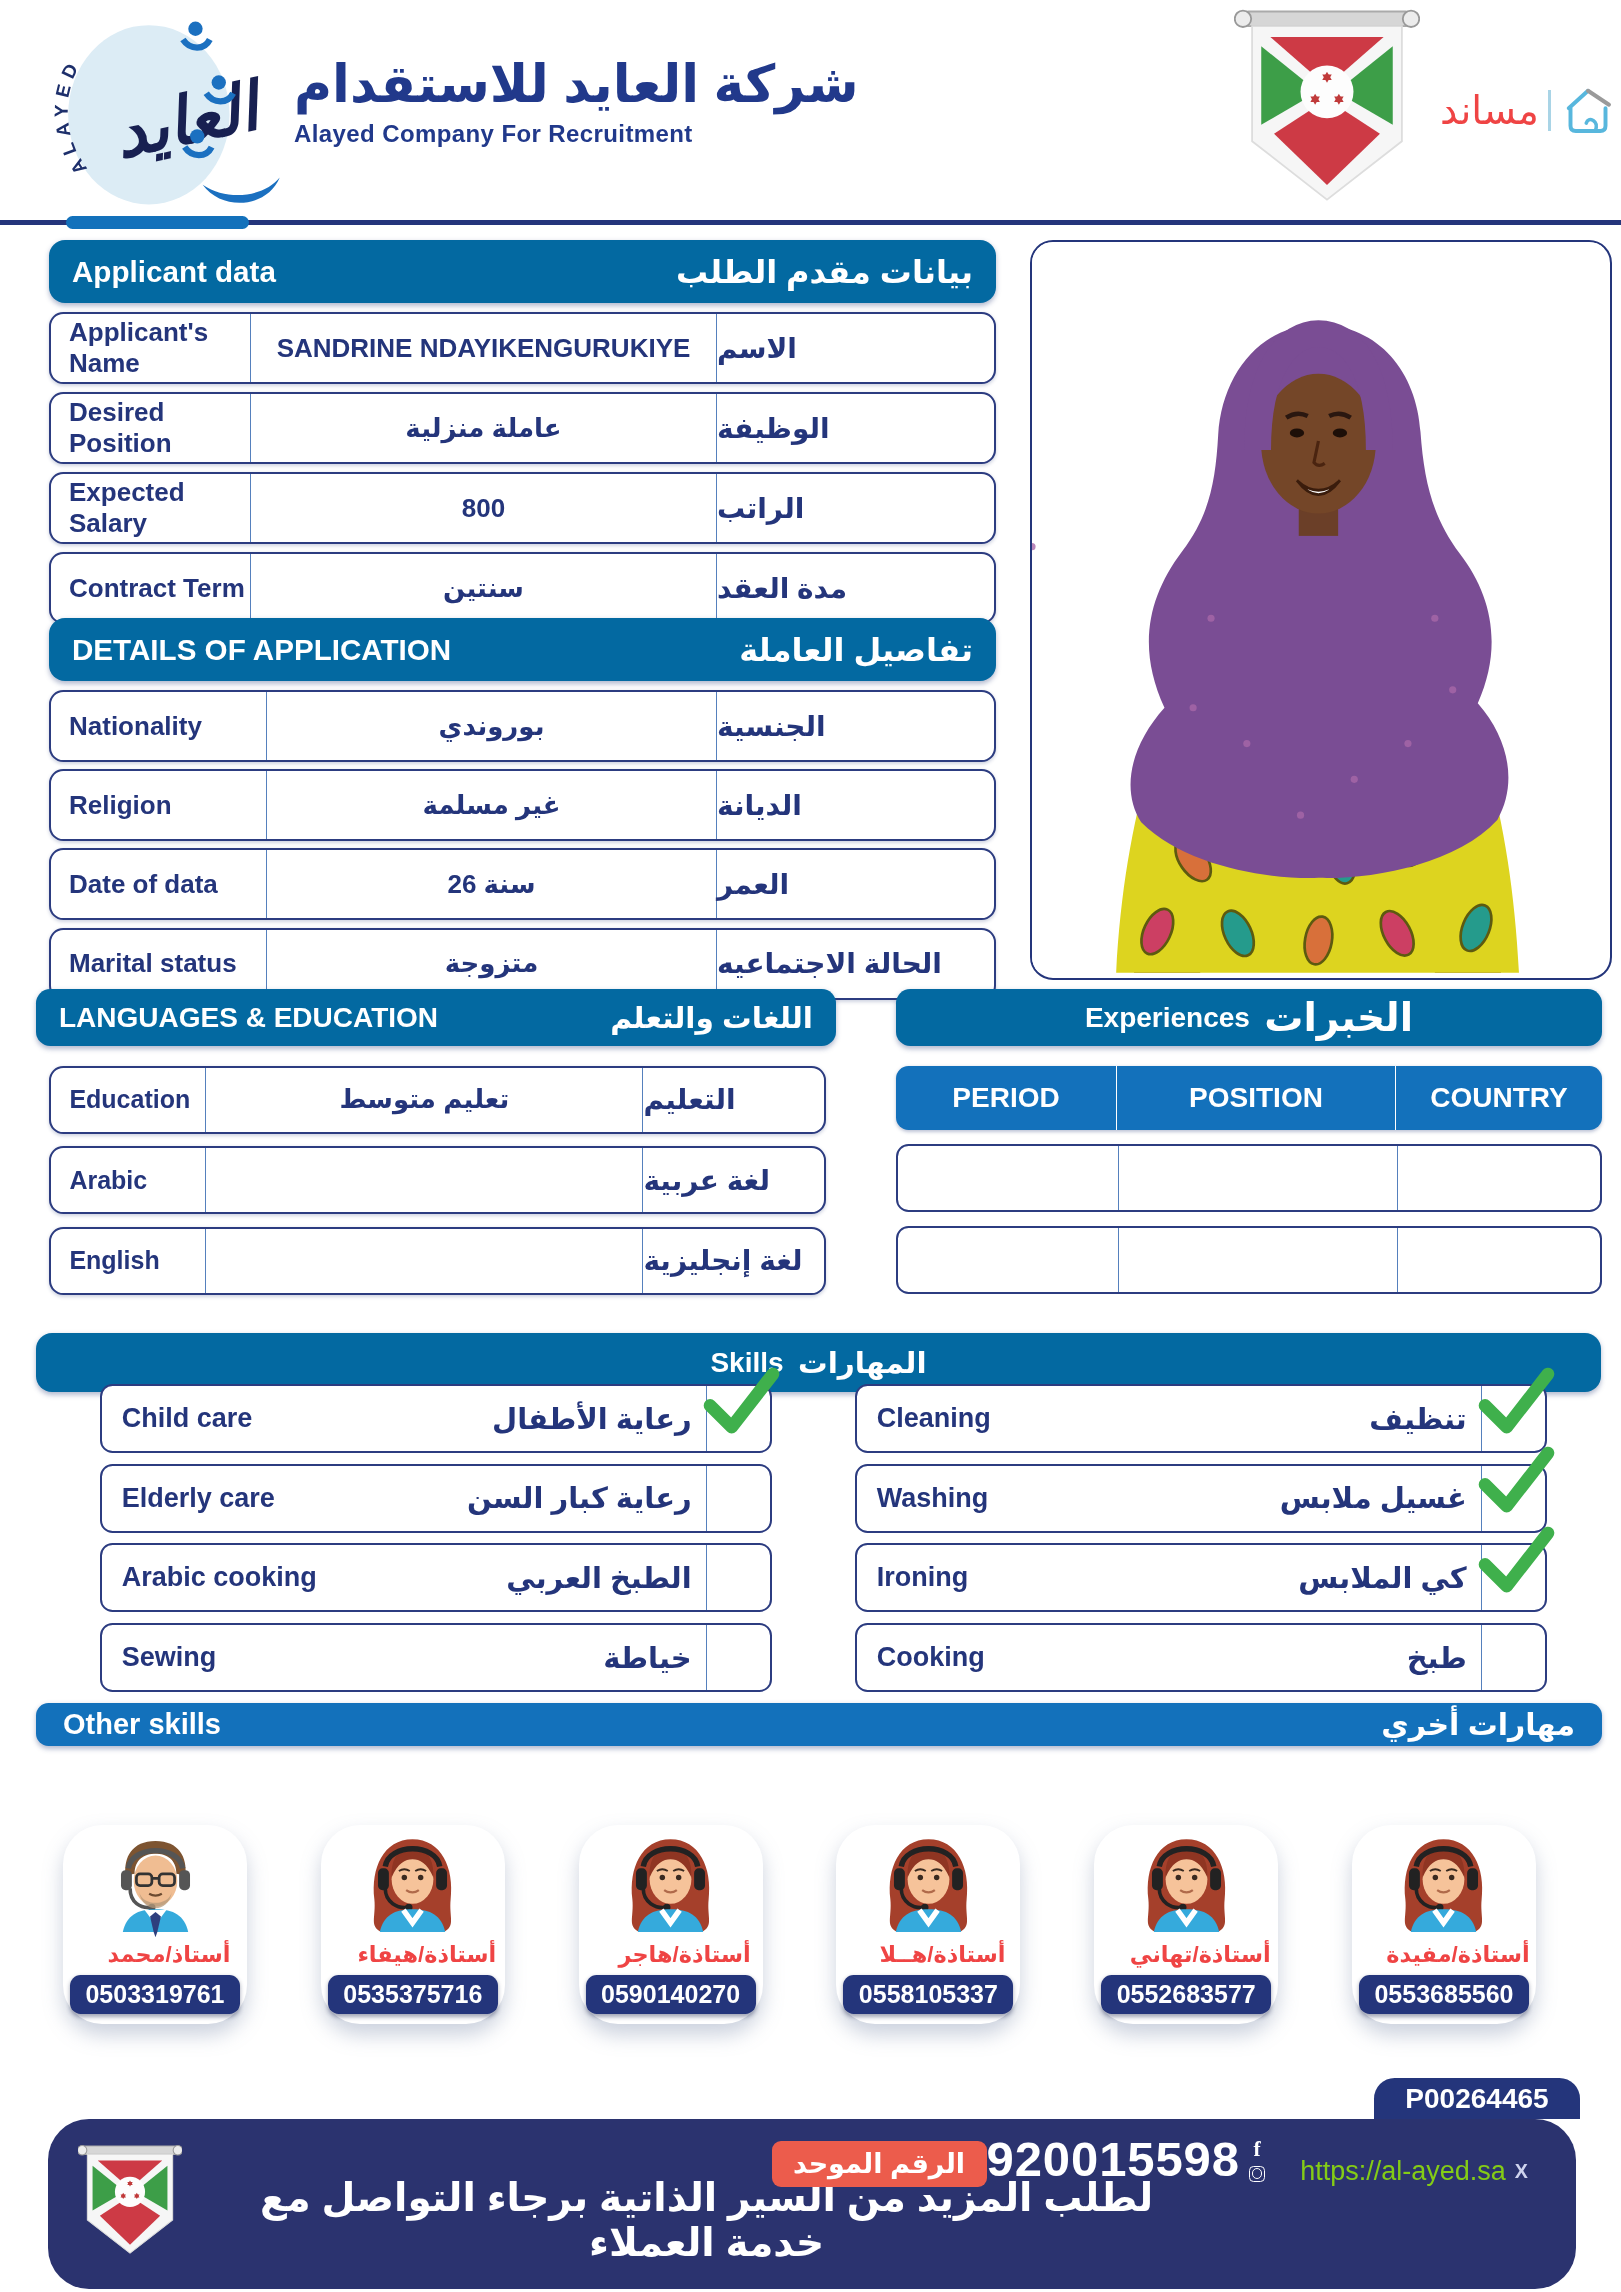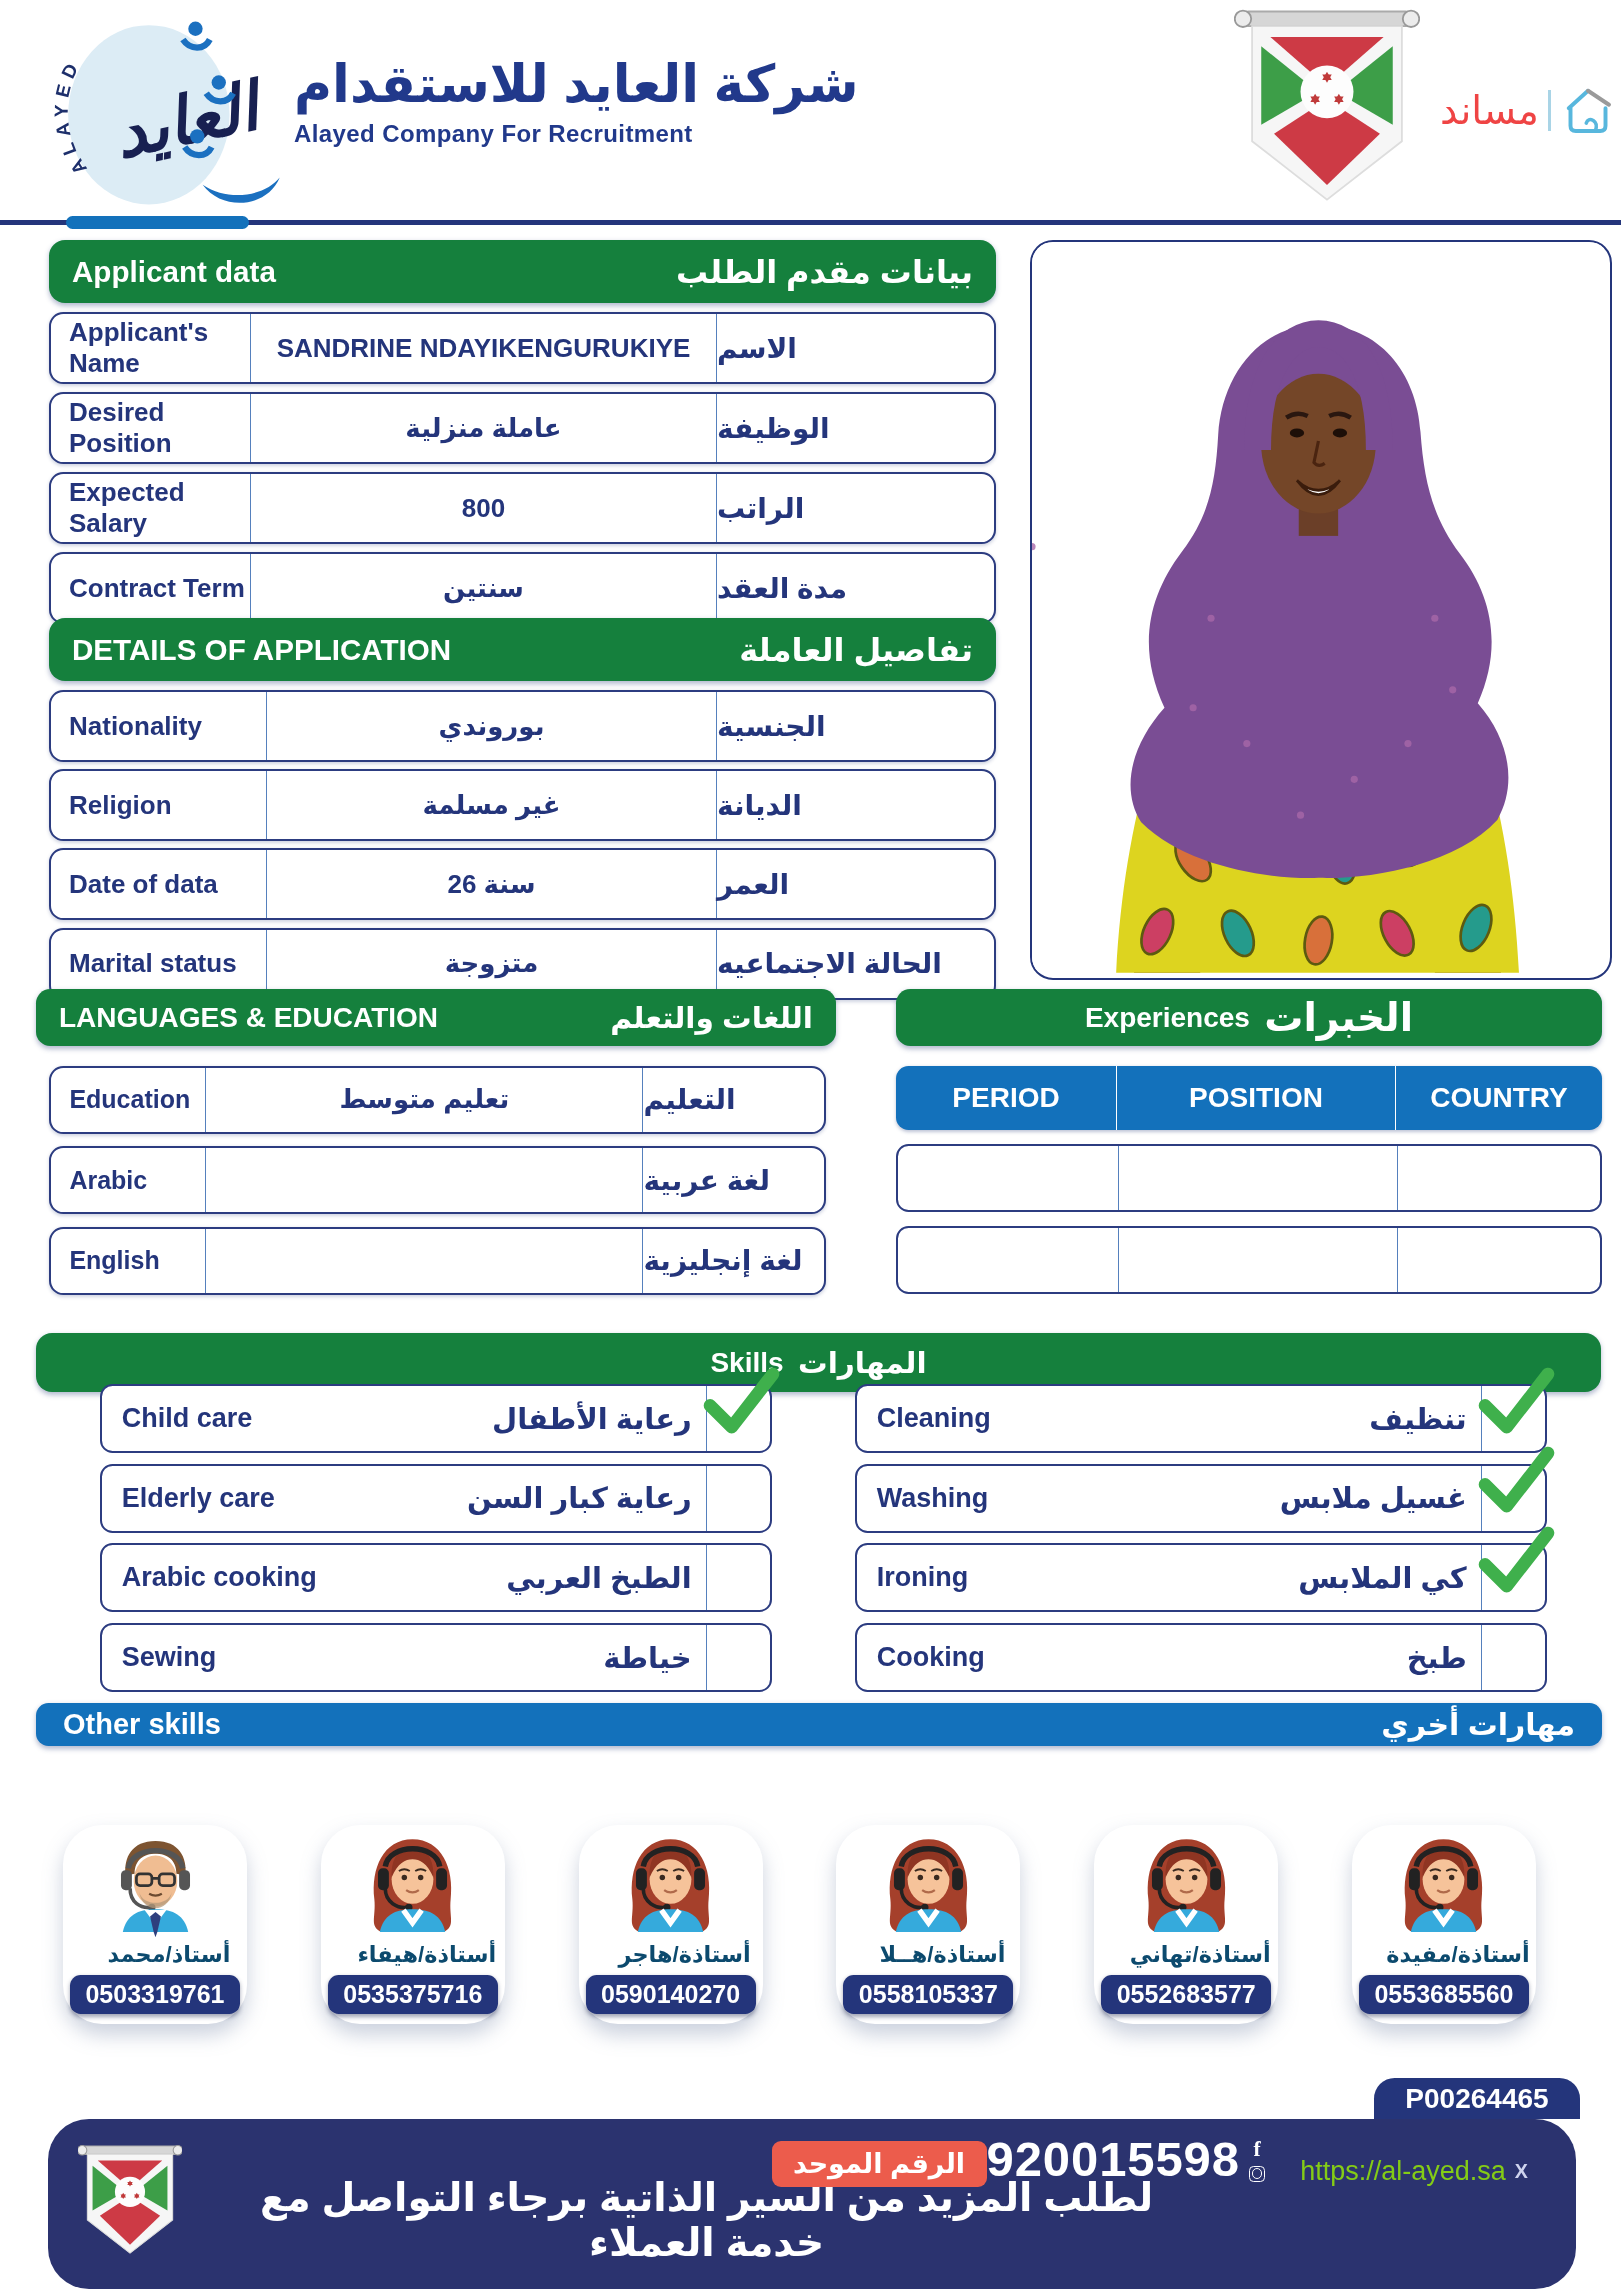--- a/index.html
+++ b/index.html
@@ -12,21 +12,21 @@
   .company-ar{font-size:52px;font-weight:700;color:#21398b;direction:rtl;line-height:1.1;}
   .company-en{font-size:24px;font-weight:600;color:#21398b;margin-top:7.2px;letter-spacing:0.4px;}
   .musaned{position:absolute;left:1440px;top:82px;display:flex;align-items:center;gap:9px;}
   .musaned .mtxt{font-size:39px;color:#ef4444;font-weight:500;}
   .musaned .mdiv{width:2.7px;height:41px;background:#a9d4e6;}
 
   .rule{position:absolute;left:0;top:220px;width:1621px;height:4.5px;background:#24357b;}
   .rule-pill{position:absolute;left:66px;top:216px;width:183px;height:12.5px;border-radius:7.2px;background:#1371bb;}
 
   
-  .secbar{display:flex;align-items:center;justify-content:space-between;background:#15803d;color:#fff;
+  .secbar{display:flex;align-items:center;justify-content:space-between;background:#0369a1;color:#fff;
           border-radius:16px;padding:0 23px;box-shadow:0 2.7px 5.4px rgba(40,60,120,.35);}
   .secbar .en{font-size:29.6px;font-weight:700;}
   .secbar .ar{font-size:32px;font-weight:700;direction:rtl;}
   .secbar.center{justify-content:center;gap:14.3px;}
 
   
   .drow{display:grid;align-items:center;background:#fff;border:2.2px solid #2c3c80;border-radius:14.3px;
         box-shadow:0 1.8px 3.6px rgba(40,60,120,.22);color:#24357b;}
   .app-rows .drow{grid-template-columns:199px 466px 1fr;height:68px;margin-bottom:8px;}
   .det-rows .drow{grid-template-columns:215px 450px 1fr;height:68px;margin-bottom:7.2px;}
@@ -63,21 +63,21 @@
   .otherbar{display:flex;align-items:center;justify-content:space-between;background:#1371bb;color:#fff;
             border-radius:12.5px;padding:0 27px;box-shadow:0 2.7px 5.4px rgba(40,60,120,.35);}
   .otherbar .en{font-size:29px;font-weight:700;}
   .otherbar .ar{font-size:30px;font-weight:700;direction:rtl;}
 
   
   .agents{position:absolute;left:63px;top:1825px;width:1473px;display:flex;justify-content:space-between;}
   .agent{width:184px;height:199px;background:#fff;border-radius:39px;box-shadow:0 10.7px 19.7px rgba(110,125,160,.35);
          display:flex;flex-direction:column;align-items:center;}
   .agent svg{width:115px;height:109px;margin-top:7.2px;}
-  .agent .aname{color:#0c4a6e;font-size:22.4px;font-weight:700;margin-top:0;direction:rtl;margin-left:28px;}
+  .agent .aname{color:#ef4444;font-size:22.4px;font-weight:700;margin-top:0;direction:rtl;margin-left:28px;}
   .agent .pill{background:#24357b;color:#fff;font-size:25px;font-weight:700;border-radius:10.7px;min-width:170px;
                height:39px;display:flex;align-items:center;justify-content:center;margin-top:7.2px;
                box-shadow:0 2.7px 4.5px rgba(20,30,70,.4);}
 
   
   .refbadge{position:absolute;left:1374px;top:2078px;width:206px;height:41px;background:#24357b;color:#fff;
             border-radius:20.6px 20.6px 0 0;display:flex;align-items:center;justify-content:center;
             font-size:28px;font-weight:700;}
   .footer{position:absolute;left:48px;top:2119px;width:1528px;height:170px;background:#2b336f;border-radius:41px;}
   .fmsg{position:absolute;left:206px;top:56px;width:905px;text-align:center;color:#fff;font-size:39px;

